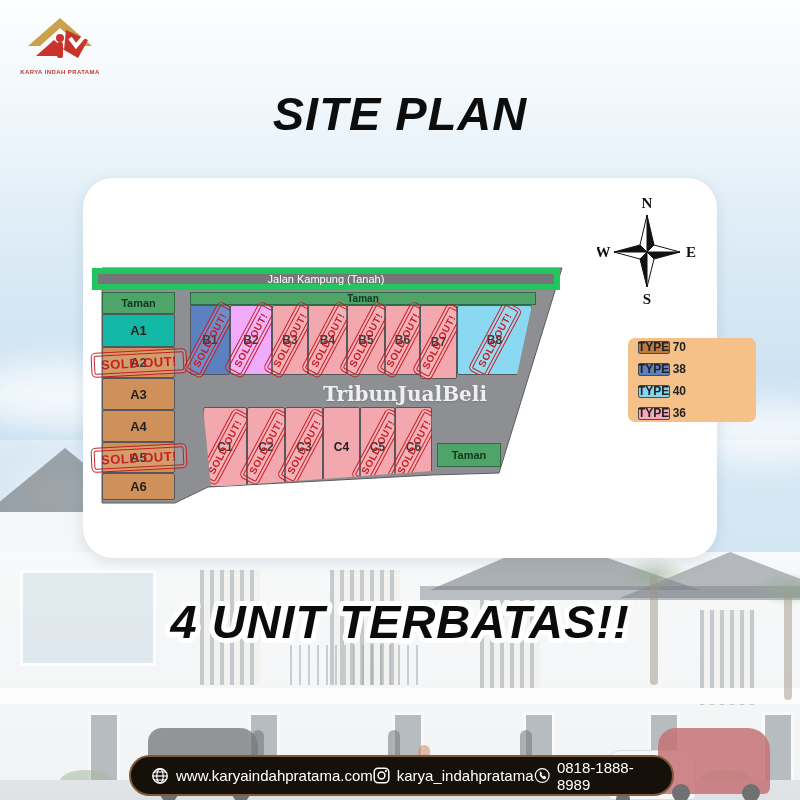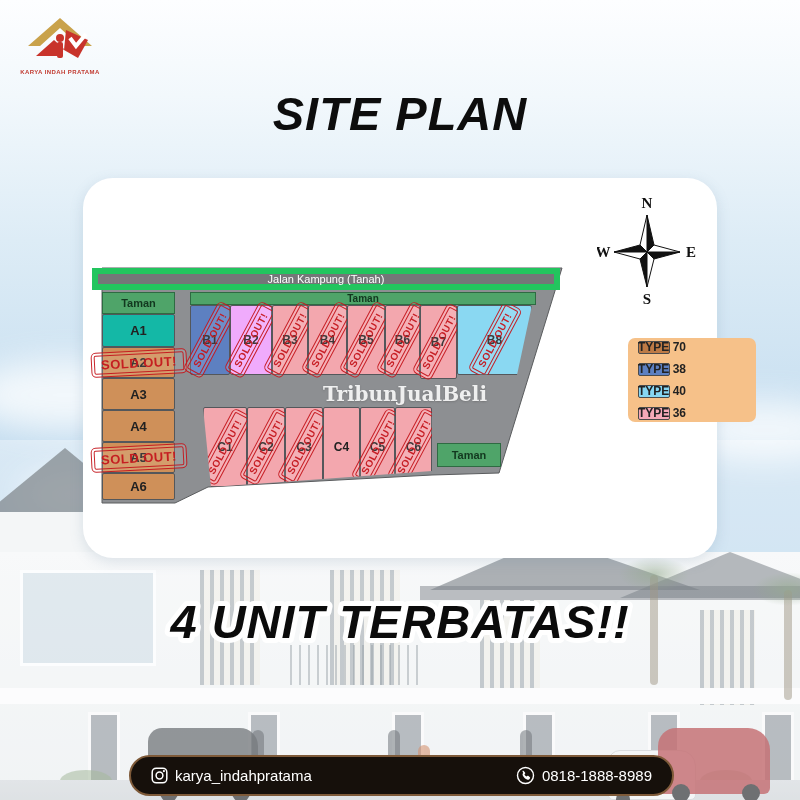--- a/index.html
+++ b/index.html
@@ -311,20 +311,30 @@
         </div>
       </div>
   </div>
 
   <svg class="banner-svg">
     <text x="400" y="58" text-anchor="middle">4 UNIT TERBATAS!!</text>
   </svg>
 
   <div class="footer">
     <div class="f-item">
+      <svg width="18" height="18" viewBox="0 0 18 18">
+        <circle cx="9" cy="9" r="7.2" fill="none" stroke="#fff" stroke-width="1.4"></circle>
+        <ellipse cx="9" cy="9" rx="3.2" ry="7.2" fill="none" stroke="#fff" stroke-width="1.2"></ellipse>
+        <line x1="1.8" y1="9" x2="16.2" y2="9" stroke="#fff" stroke-width="1.2"></line>
+        <line x1="3" y1="5" x2="15" y2="5" stroke="#fff" stroke-width="1.1"></line>
+        <line x1="3" y1="13" x2="15" y2="13" stroke="#fff" stroke-width="1.1"></line>
+      </svg>
+      <span>www.karyaindahpratama.com</span>
+    </div>
+    <div class="f-item">
       <svg width="17" height="17" viewBox="0 0 17 17">
         <rect x="1.2" y="1.2" width="14.6" height="14.6" rx="4" fill="none" stroke="#fff" stroke-width="1.5"></rect>
         <circle cx="8.5" cy="8.5" r="3.4" fill="none" stroke="#fff" stroke-width="1.5"></circle>
         <circle cx="12.9" cy="4.1" r="1.1" fill="#fff"></circle>
       </svg>
       <span>karya_indahpratama</span>
     </div>
     <div class="f-item">
       <svg width="19" height="19" viewBox="0 0 19 19">
         <circle cx="9.5" cy="9.5" r="8" fill="none" stroke="#fff" stroke-width="1.4"></circle>

